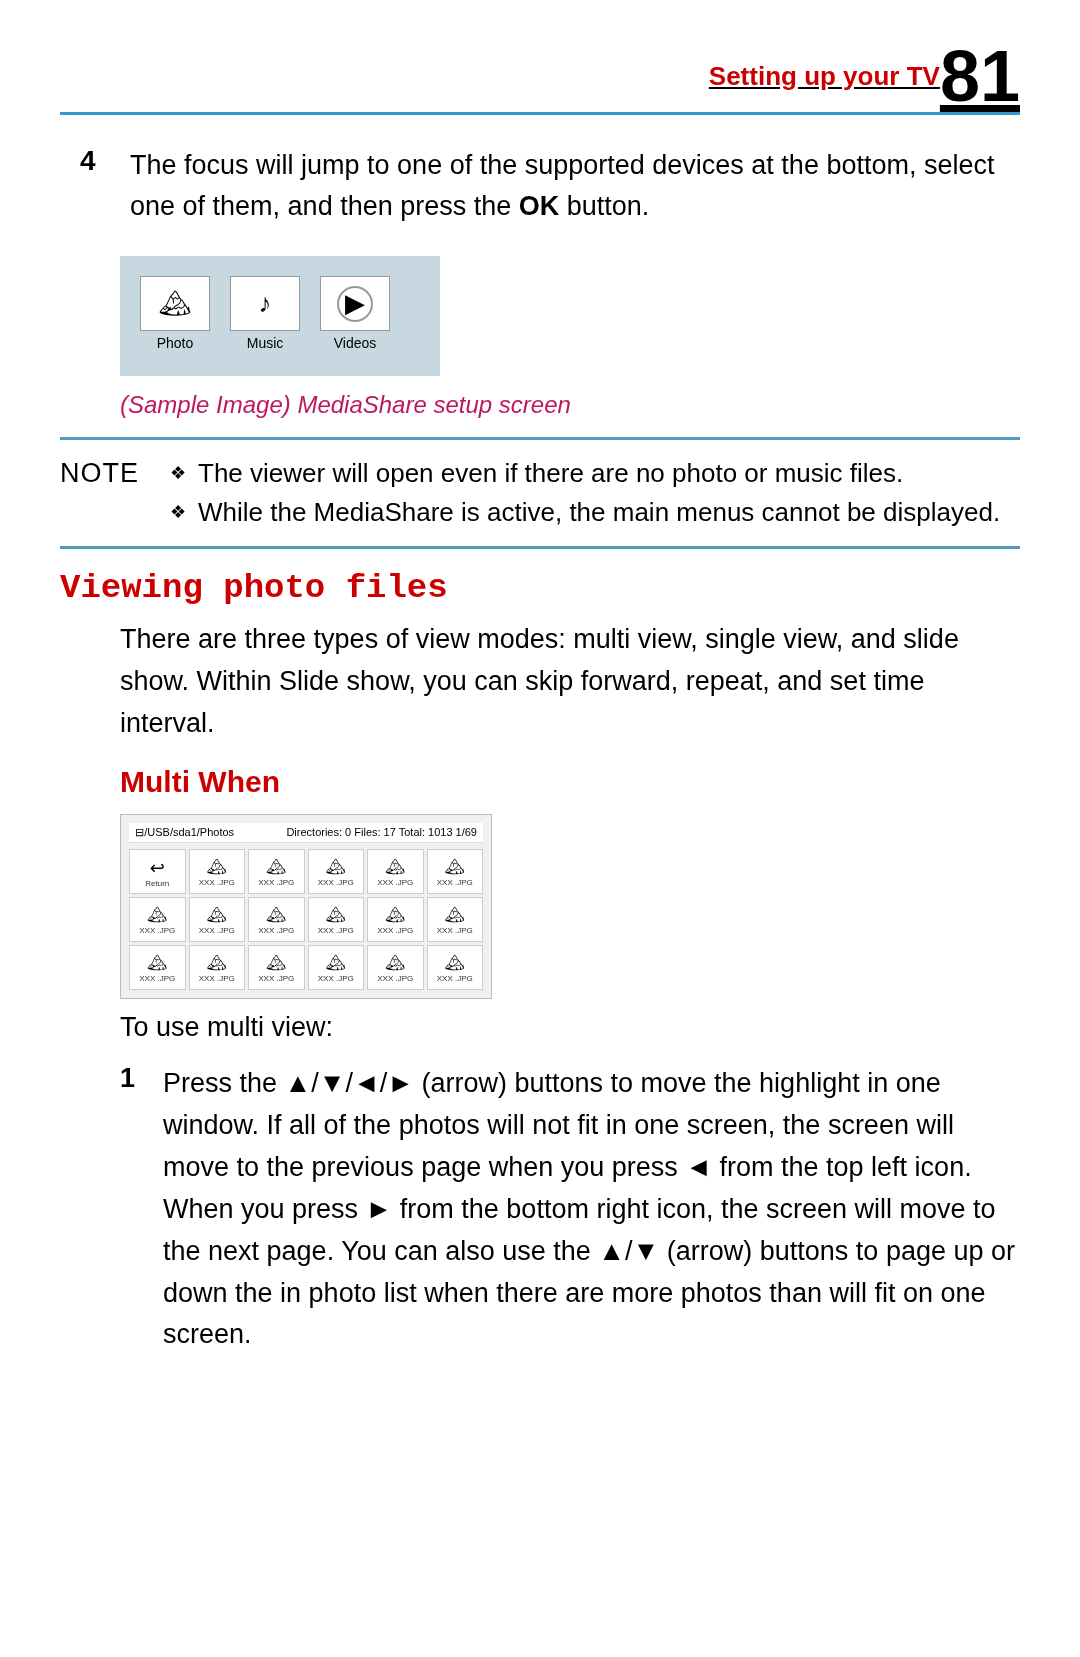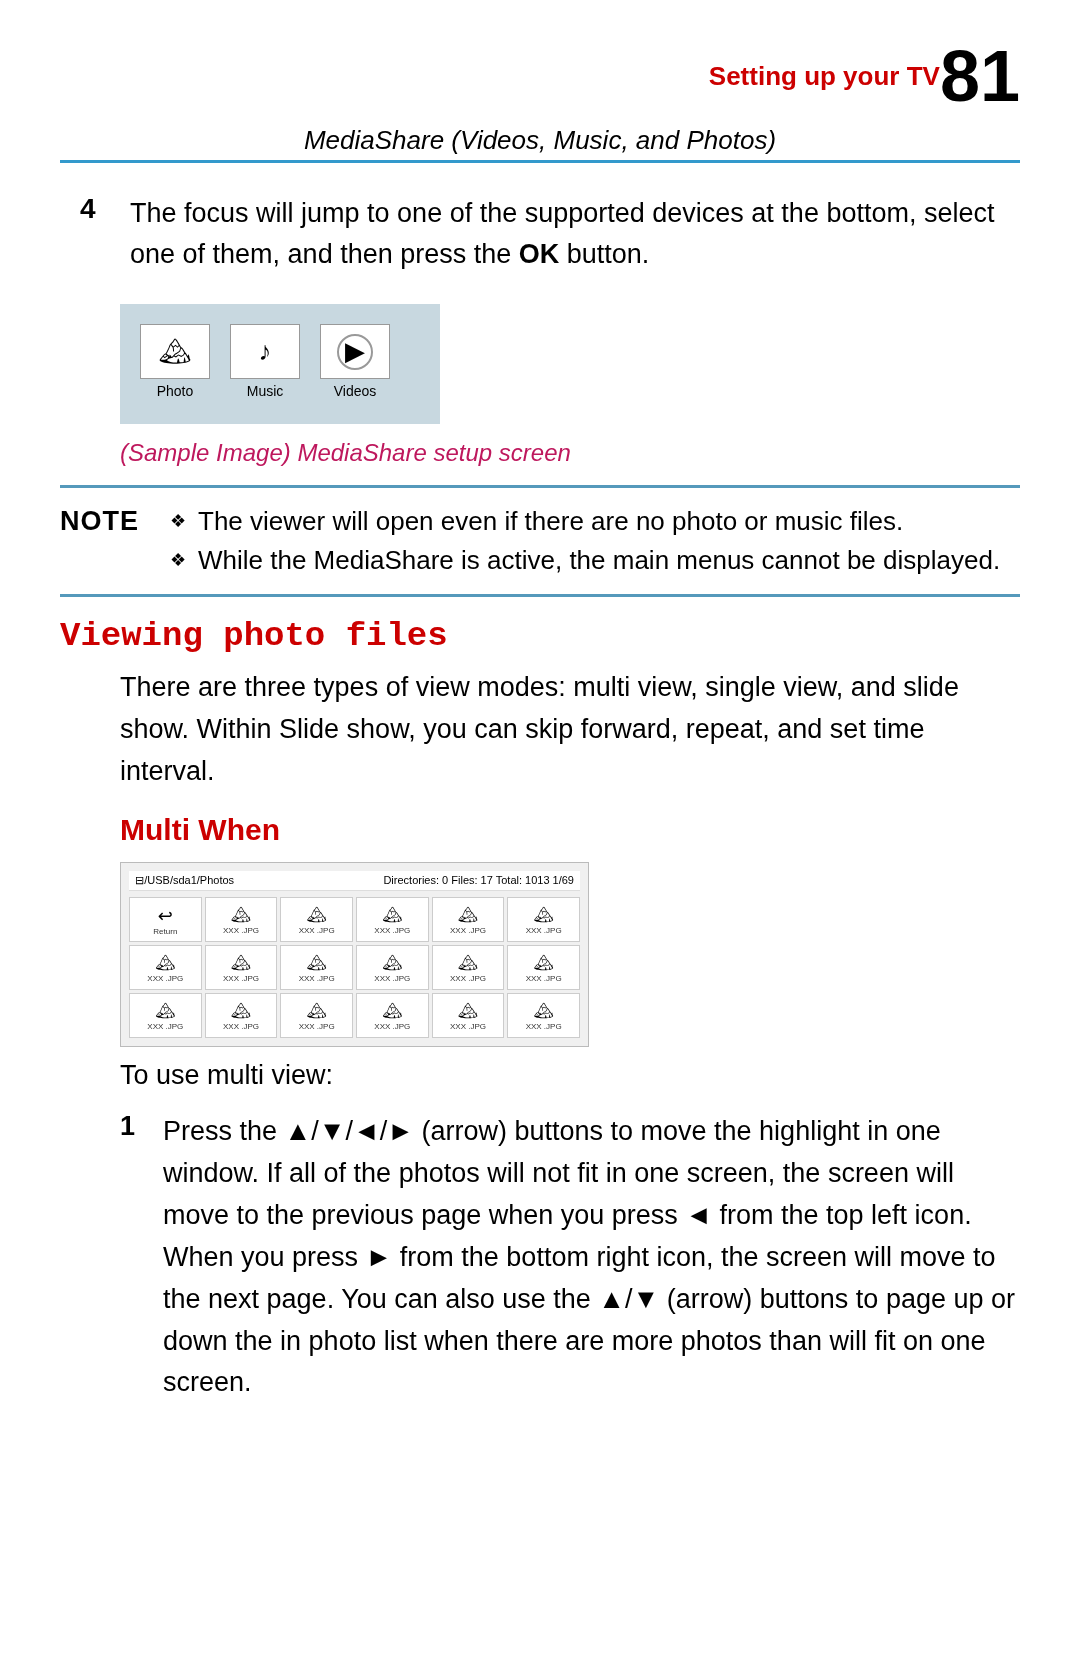--- a/index.html
+++ b/index.html
@@ -129,21 +129,21 @@
 
     
     .note-section {
       display: flex;
       gap: 20px;
       margin: 15px 0;
       align-items: flex-start;
     }
 
     .note-label {
-      font-weight: bold;
+      font-weight: normal;
       font-size: 27px;
       font-family: Arial, sans-serif;
       min-width: 90px;
       letter-spacing: 1px;
     }
 
     .note-content {
       display: flex;
       flex-direction: column;
       gap: 8px;
@@ -185,21 +185,21 @@
     .body-text {
       font-size: 27px;
       font-family: Arial, sans-serif;
       line-height: 1.55;
       margin-bottom: 15px;
       margin-left: 60px;
     }
 
     
     .multiview-box {
-      width: 469px;
+      width: 372px;
       background: #f0f0f0;
       border: 1px solid #bbb;
       margin: 15px 0 8px 60px;
       padding: 8px;
     }
 
     .mv-header {
       background: #fff;
       display: flex;
       justify-content: space-between;
@@ -272,21 +272,22 @@
     .item-text {
       font-size: 27px;
       font-family: Arial, sans-serif;
       line-height: 1.55;
     }
 
     .header-top-row {
       display: flex;
       justify-content: flex-end;
       align-items: center;
-      margin-bottom: 12px;
+      margin-bottom: 0;
+      text-decoration: underline;
     }
 
     .page-num-block {
       display: flex;
       align-items: flex-end;
       gap: 0;
     }
 
     .header-texts {
       display: flex;
@@ -300,23 +301,20 @@
 
 <div class="page-container">
 
   <div class="header-top-row">
     <div class="header-texts">
       <span class="header-setting">Setting up your TV</span>
     </div>
     <div class="page-num-block">
       <span class="page-number">81</span>
     </div>
-  </div>
-  <div style="text-align:center; margin-bottom:4px;">
-    <span class="header-subtitle">MediaShare (Videos, Music, and Photos)</span>
   </div>
   <div class="header-line"></div>
 
   <div class="step-section">
     <span class="step-number">4</span>
     <span class="step-text">
       The focus will jump to one of the supported devices at the bottom, select one of them, and then press the <strong>OK</strong> button.
     </span>
   </div>
 

